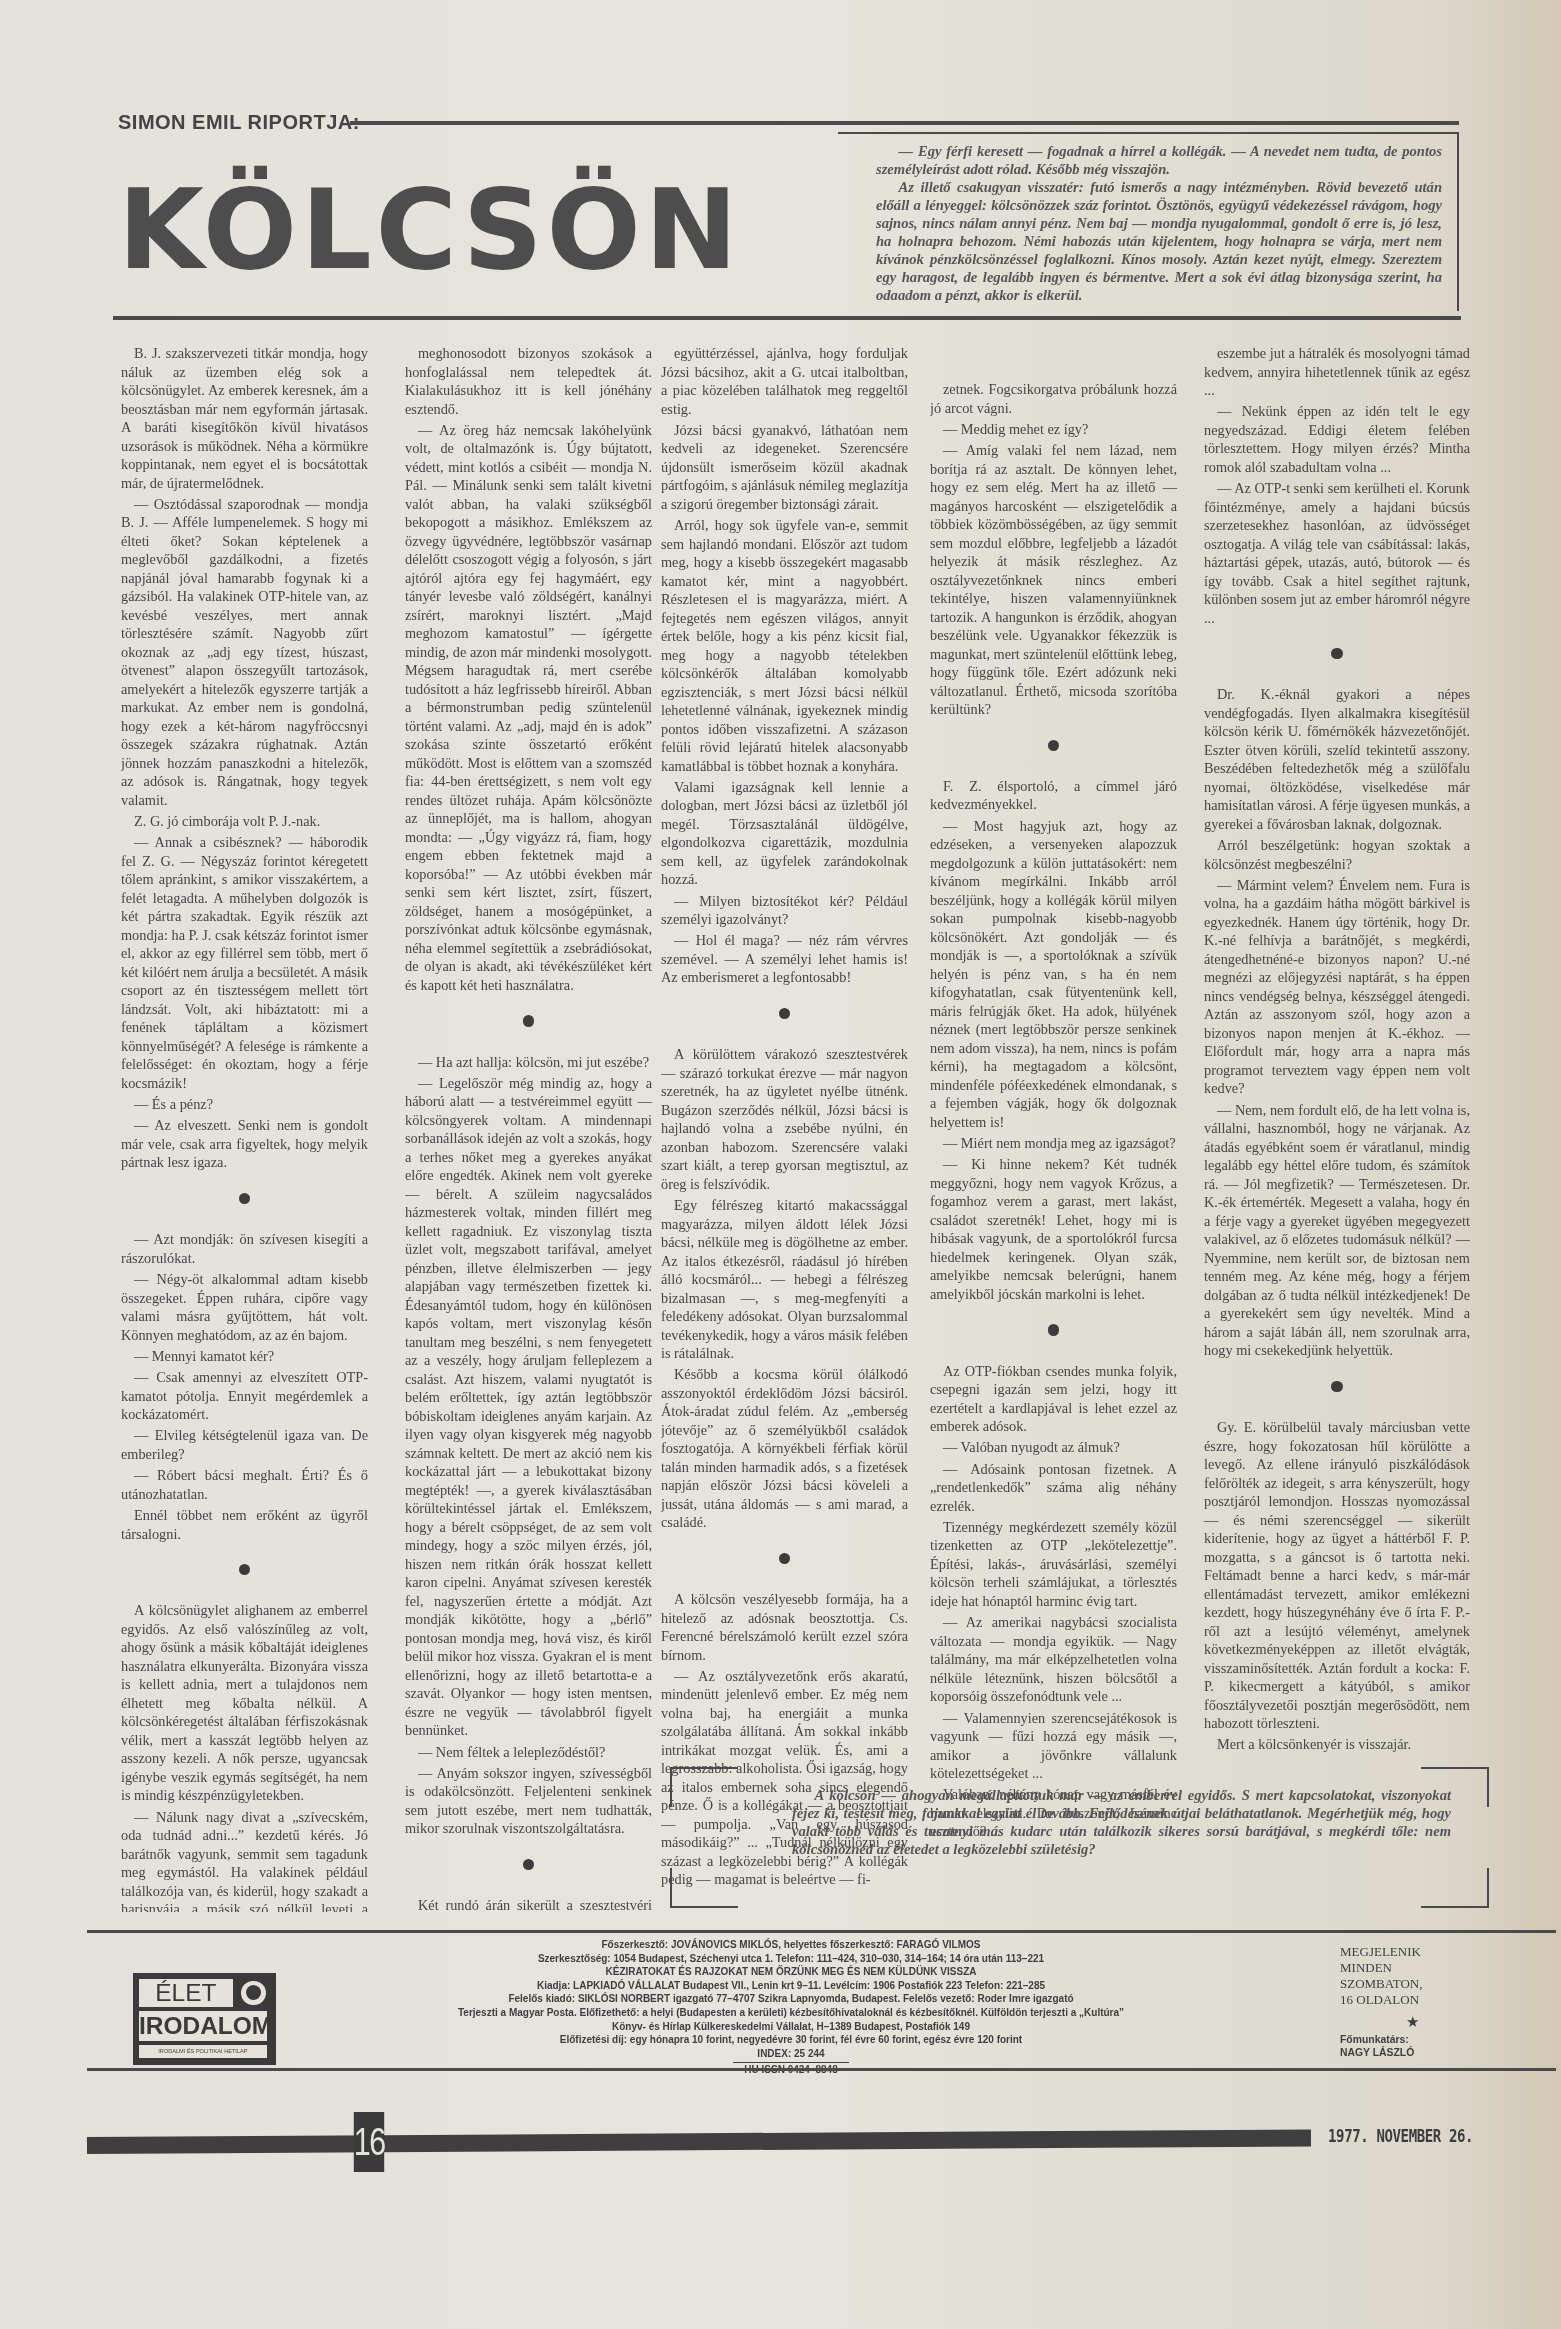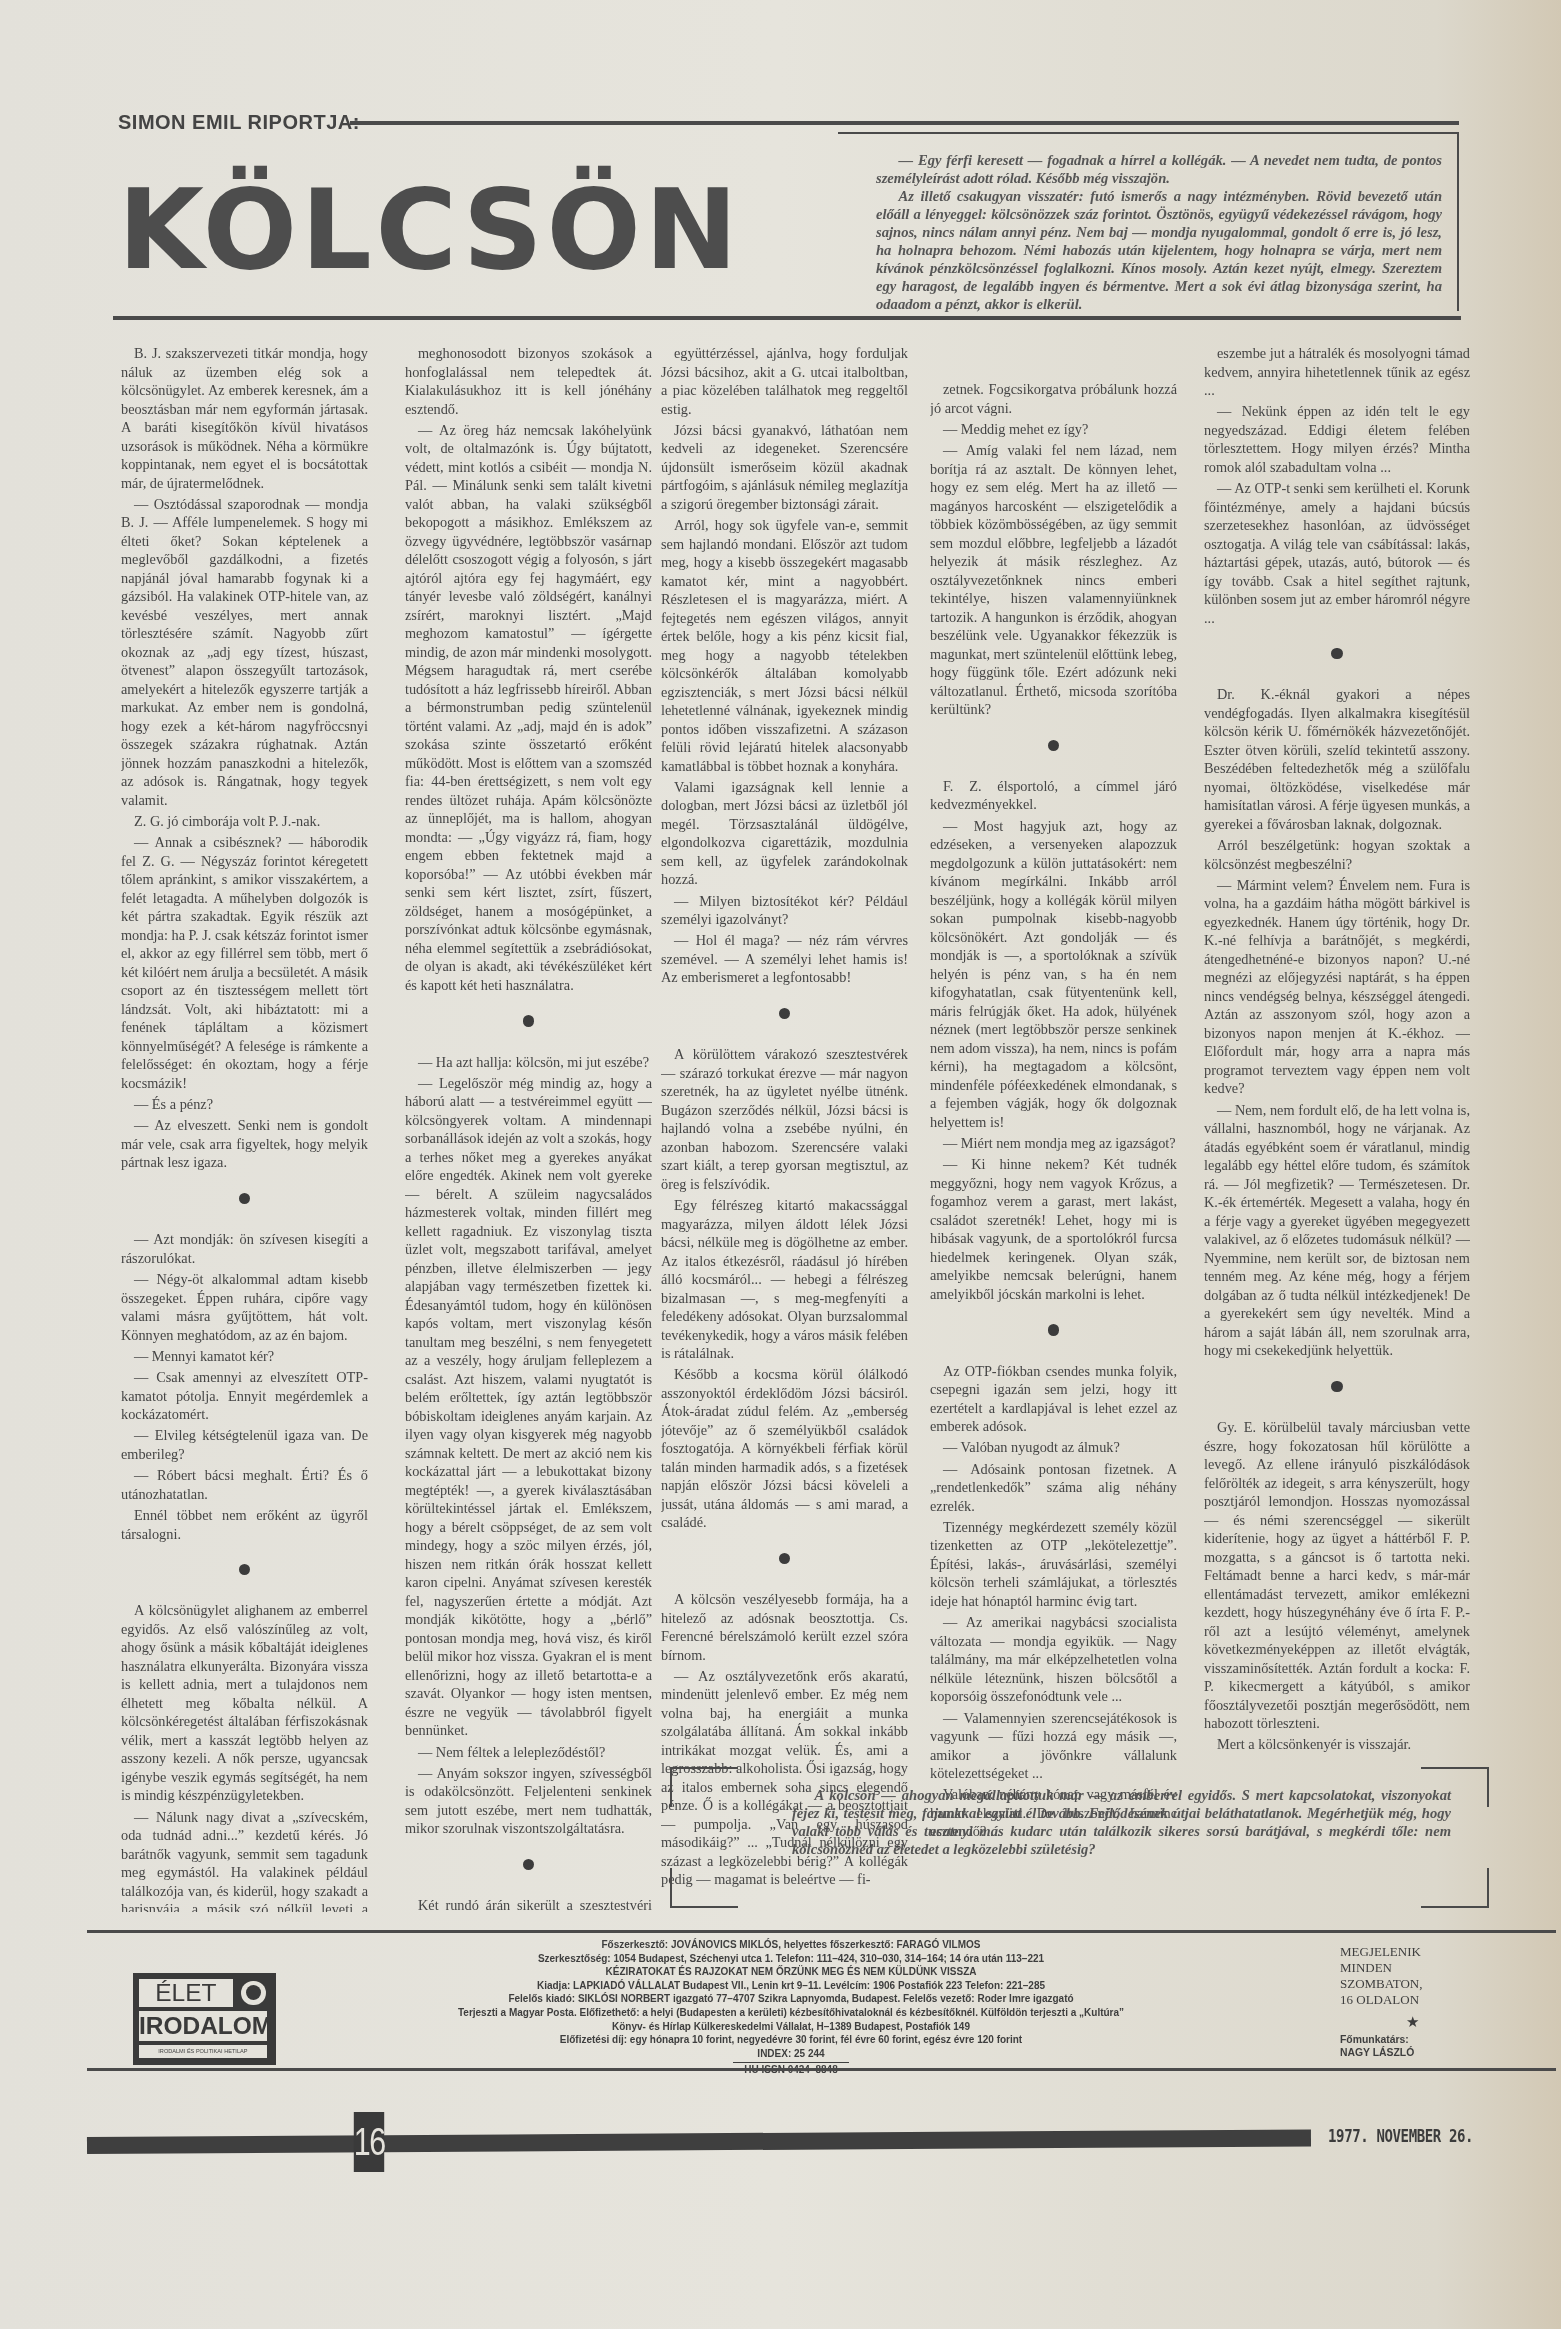--- a/index.html
+++ b/index.html
@@ -6,21 +6,21 @@
   body{width:1561px;height:2330px;background:#dedbd2;position:relative;overflow:hidden;
        font-family:"Liberation Serif","DejaVu Serif",serif;color:#3a3a3a;}
   .paper{position:absolute;left:0;top:0;width:1561px;height:2330px;
          background:linear-gradient(90deg,#e3e1da 0%,#e6e4dc 50%,#dcd8cc 92%,#d2c8b4 100%);}
   .byline{position:absolute;left:118px;top:111px;font-family:"Liberation Sans",sans-serif;
           font-weight:bold;font-size:20px;letter-spacing:0.5px;color:#444;}
   .rule{position:absolute;background:#4a4a4a;}
   .title{position:absolute;left:118px;top:174px;font-family:"DejaVu Sans","Liberation Sans",sans-serif;
          font-weight:bold;font-size:111px;letter-spacing:3.8px;color:#4d4d4d;line-height:1;}
   .intro{position:absolute;left:838px;top:132px;width:621px;height:179px;box-sizing:border-box;
-         border-top:2.8px solid #4a4a4a;border-right:2.8px solid #4a4a4a;padding:17px 15px 0 38px;
+         border-top:2.8px solid #4a4a4a;border-right:2.8px solid #4a4a4a;padding:8px 15px 0 38px;
          font-style:italic;font-weight:bold;font-size:14.6px;line-height:18px;color:#555;text-align:justify;}
   .intro p{margin:0;text-indent:22.6px;}
   .cols{position:absolute;top:344px;left:121px;width:1358px;height:1573px;}
   .col{position:absolute;top:0;width:247px;font-size:14.3px;line-height:18.5px;text-align:justify;
        color:#454545;hyphens:auto;}
   .col p{margin:0 0 2.8px 0;text-indent:13px;}
   .dot{width:11.3px;height:11.3px;border-radius:50%;background:#3c3c3c;margin:21px auto 26px auto;}
   .concl{position:absolute;left:670px;top:1767px;width:819px;height:141px;}
   .concl .br{position:absolute;border-color:#4a4a4a;border-style:solid;}
   .concl .txt{position:absolute;left:122px;top:19px;width:659px;font-style:italic;font-weight:bold;

